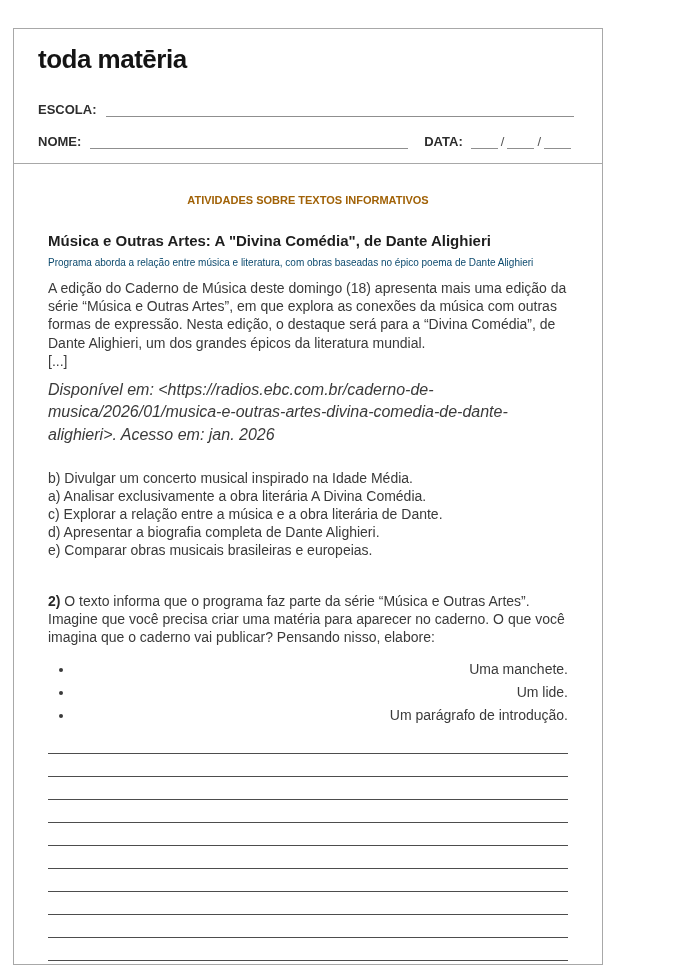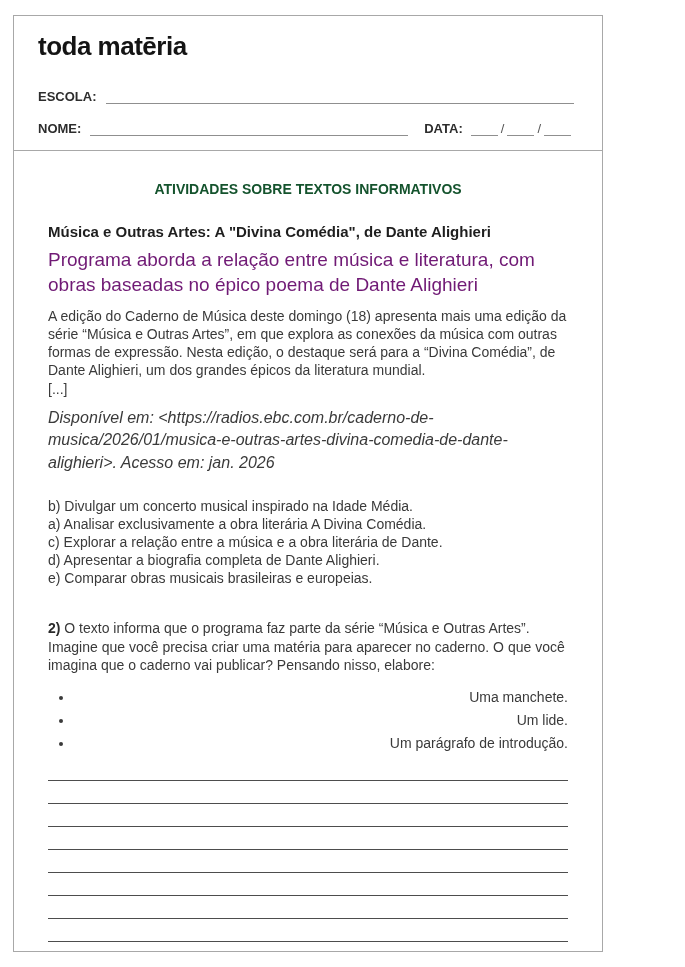--- a/index.html
+++ b/index.html
@@ -1,20 +1,20 @@
 <!DOCTYPE html>
 <html><head>
 <meta charset="utf-8">
 <style>
   * { margin:0; padding:0; box-sizing:border-box; }
   html,body { width:685px; height:967px; background:#ffffff; }
   body { font-family:"Liberation Sans", sans-serif; color:#3a3a3a; position:relative; }
 
   .page {
-    position:absolute; left:13px; top:15px;
+    position:absolute; left:13px; top:28px;
     width:590px; height:937px;
     border:1px solid #a8a8a8; background:#fff;
     display:flex; flex-direction:column; overflow:hidden;
   }
 
   
   header { padding:15px 28px 0 24px; }
   .logo {
     font-size:26px; font-weight:bold; letter-spacing:-0.5px;
     color:#141414; margin-bottom:17px;
@@ -25,23 +25,23 @@
   .grow { flex:1; margin-left:9px; }
   .nome .grow { max-width:375px; flex:1; }
   .date-label { margin-left:16px; }
   .date-blank { width:27px; margin:0 3px 0 8px; }
   .date-blank + .slash + .date-blank { margin-left:3px; }
   .slash { font-weight:normal; color:#555; }
   .divider { border-top:1px solid #a8a8a8; margin-top:14px; }
 
   
   main { flex:1; padding:0 34px; font-size:14px; line-height:1.3; color:#3a3a3a; }
-  h1 { font-size:14px; font-weight:bold; text-align:center; color:#14532d; margin-top:29px; }
+  h1 { font-size:11px; font-weight:bold; text-align:center; color:#a16207; margin-top:29px; }
   h2 { font-size:15px; font-weight:bold; color:#1e1e1e; margin-top:24px; }
-  .subtitle { color:#701a75; font-size:19px; margin-top:5px; line-height:1.32; }
+  .subtitle { color:#0c4a6e; font-size:10px; margin-top:5px; line-height:1.32; }
   .body-text { margin-top:10px; }
   .ellipsis { margin-top:0; }
   .source { font-style:italic; font-size:16px; line-height:1.4; margin-top:9px; overflow-wrap:anywhere; }
 
   .question { margin-top:24px; }
   .question.q2 { margin-top:32px; }
   .q-number { font-weight:bold; color:#2a2a2a; }
   .options { list-style:none; margin-top:7px; }
   .options li { line-height:1.28; }
   .bullets { margin:15px 0 0 9px; padding-left:17px;text-align:right; }

